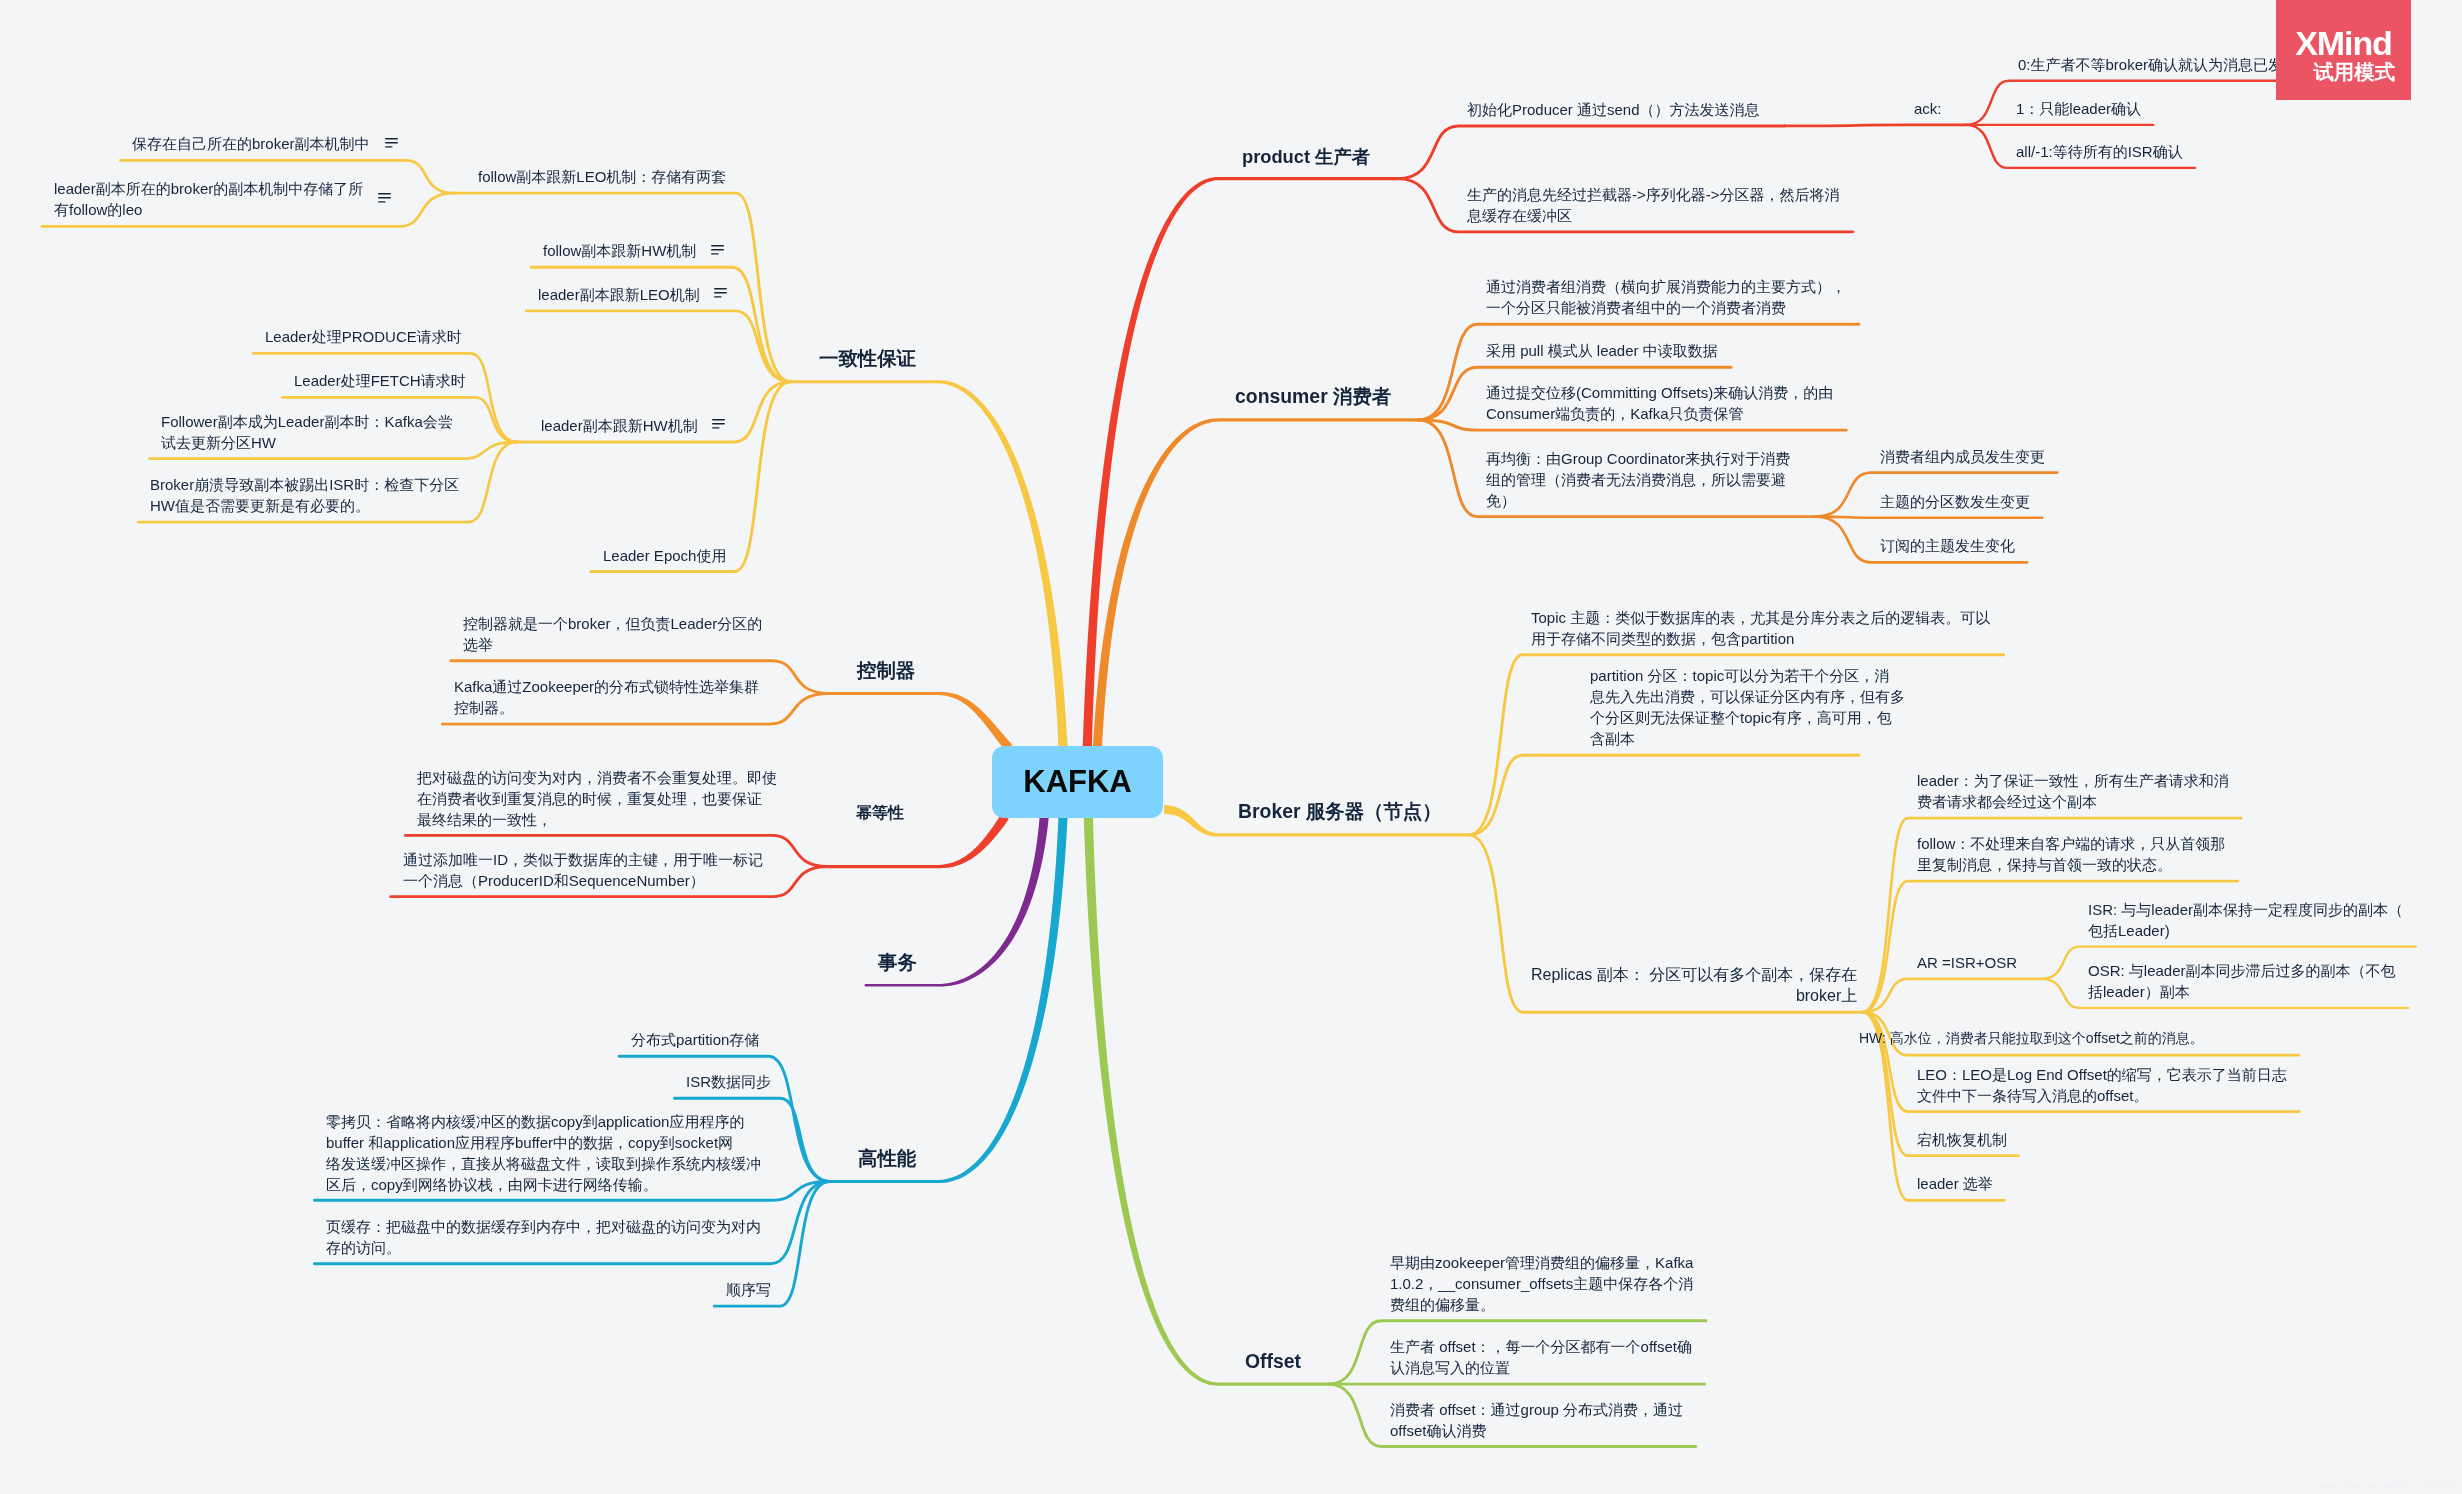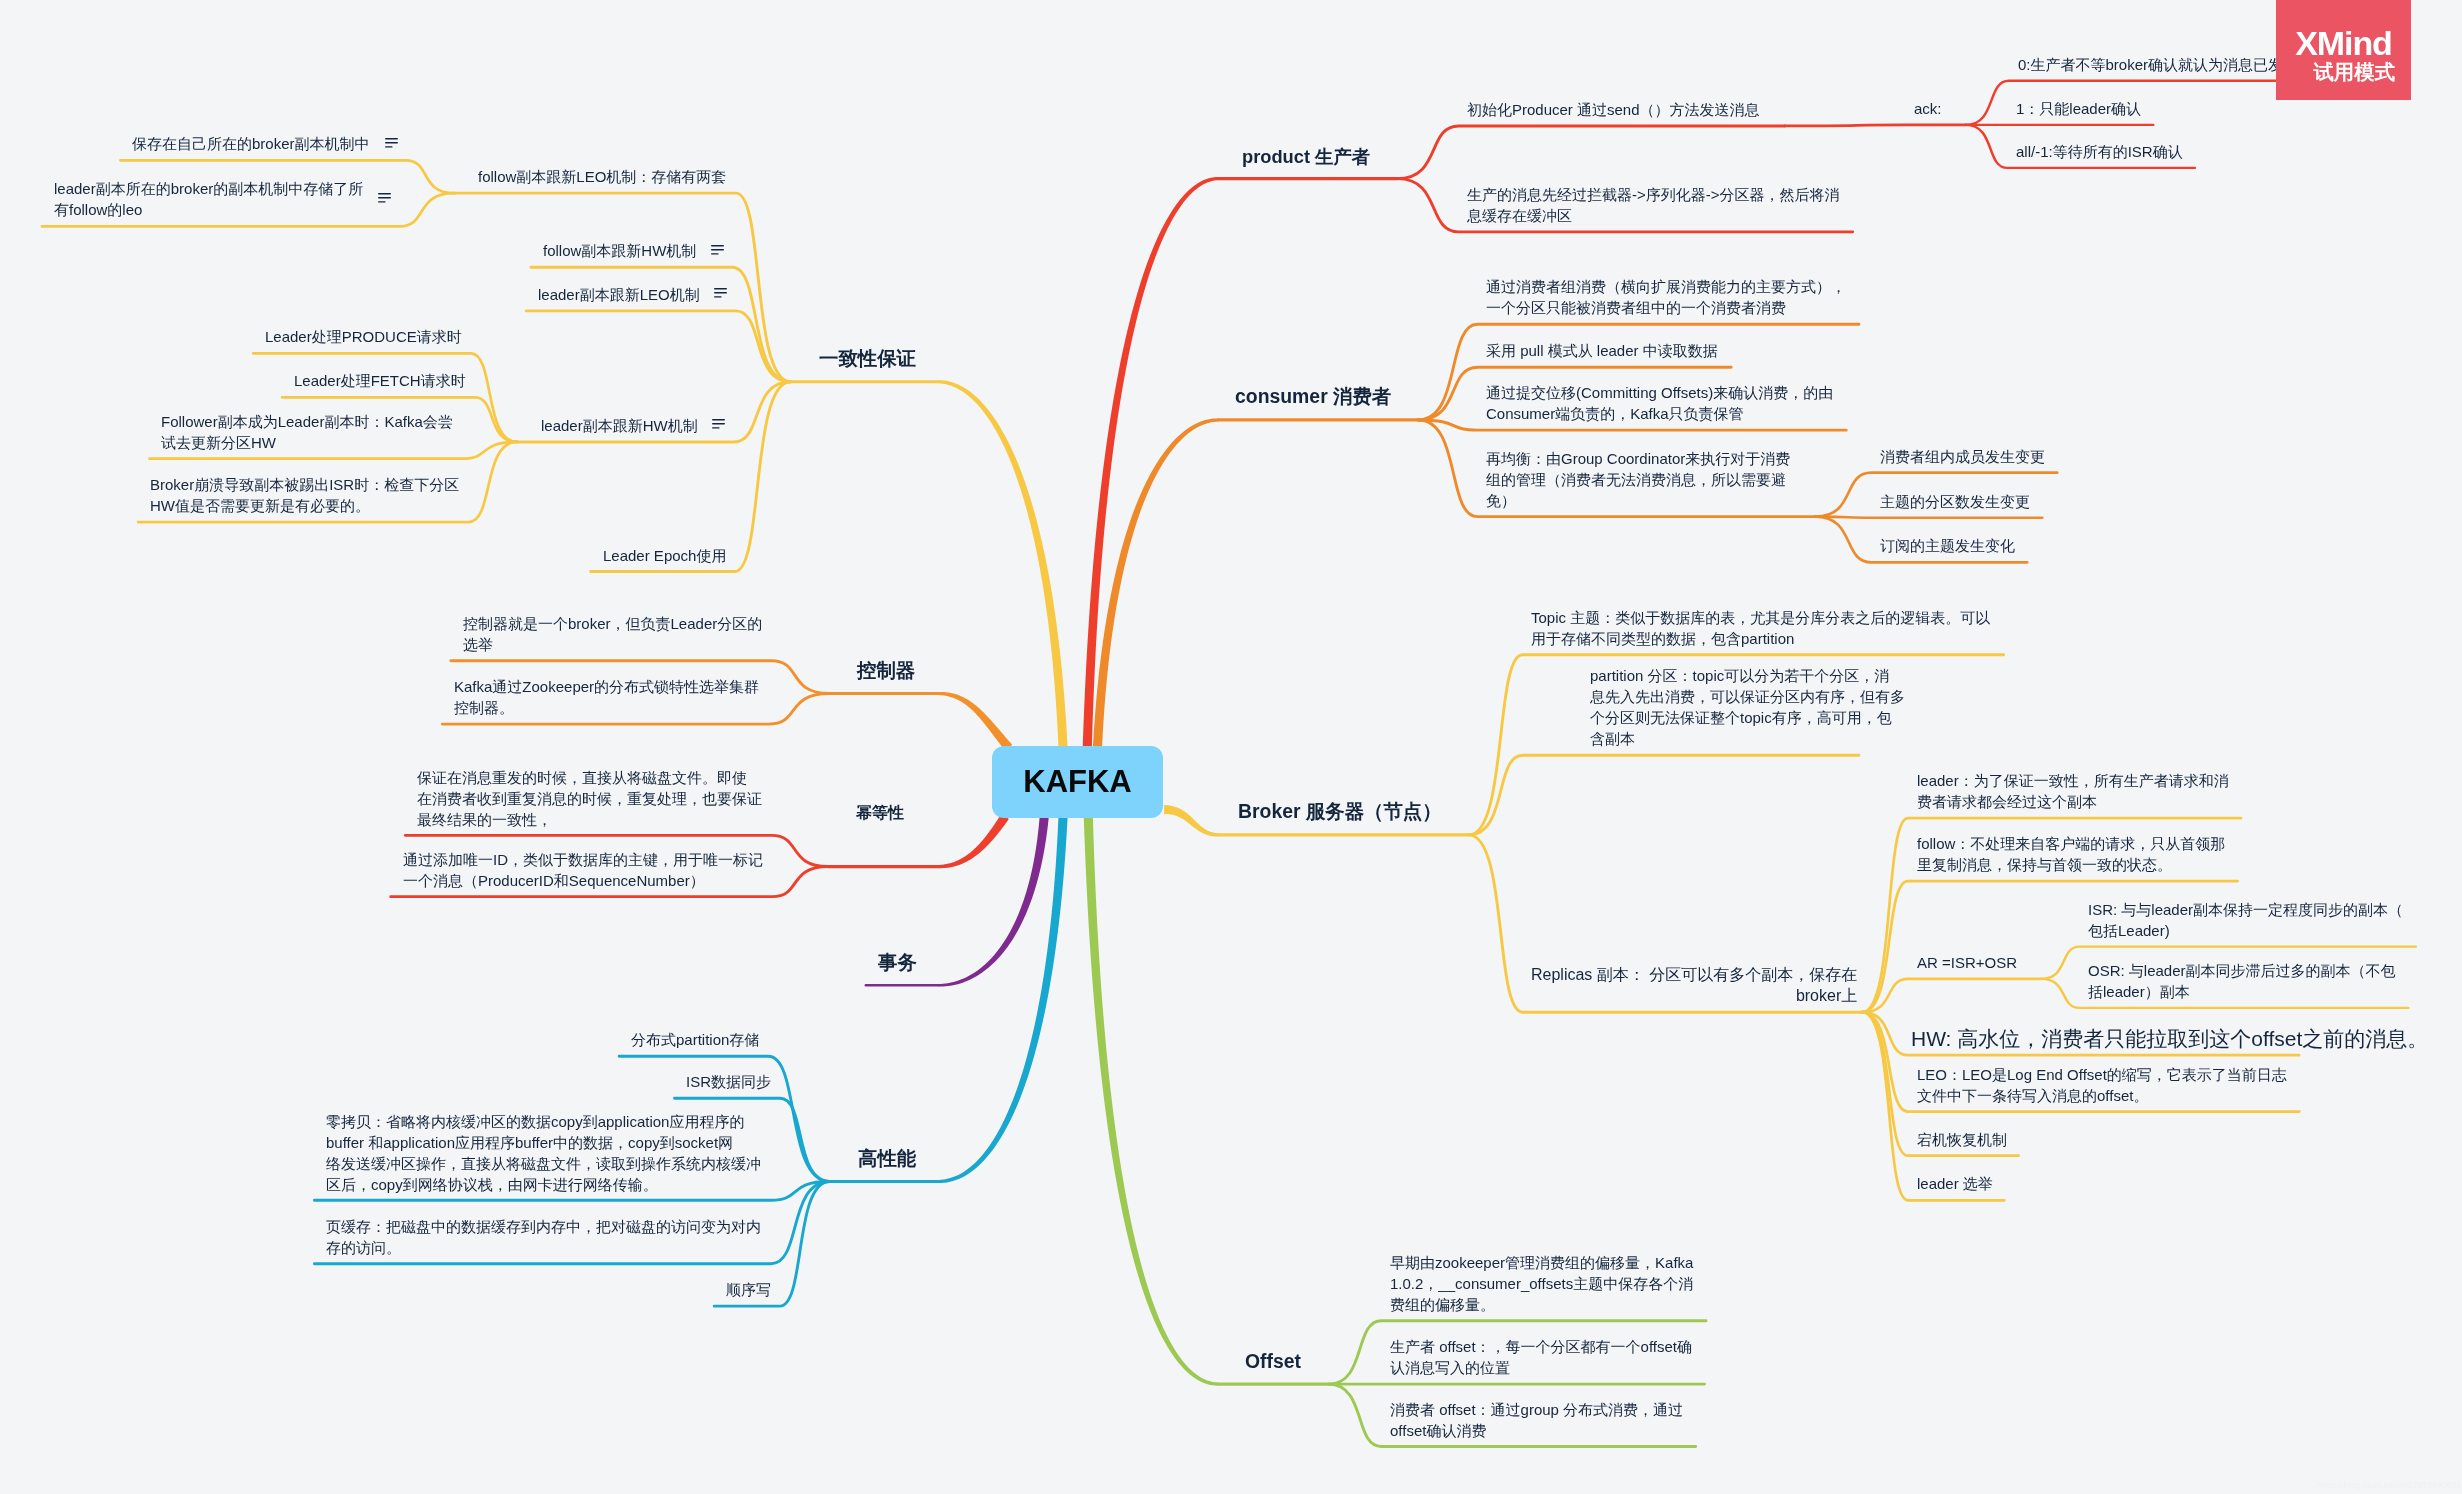--- a/index.html
+++ b/index.html
@@ -230,21 +230,21 @@
       <div class="node" style="font-size: 15px; line-height: 21px; left: 1880px; top: 535px;"><span class="ln">订阅的主题发生变化</span></div>
       <div class="node b" style="font-size: 19.4px; line-height: 27px; left: 1238px; top: 798px;"><span class="ln">Broker 服务器（节点）</span></div>
       <div class="node" style="font-size: 15px; line-height: 21px; left: 1531px; top: 607px;"><span class="ln">Topic 主题：类似于数据库的表，尤其是分库分表之后的逻辑表。可以</span><span class="ln">用于存储不同类型的数据，包含partition</span></div>
       <div class="node" style="font-size: 15px; line-height: 21px; left: 1590px; top: 665px;"><span class="ln">partition 分区：topic可以分为若干个分区，消</span><span class="ln">息先入先出消费，可以保证分区内有序，但有多</span><span class="ln">个分区则无法保证整个topic有序，高可用，包</span><span class="ln">含副本</span></div>
       <div class="node" style="font-size: 16px; line-height: 21px; left: 1531px; top: 964px; text-align: right;"><span class="ln">Replicas 副本： 分区可以有多个副本，保存在</span><span class="ln">broker上</span></div>
       <div class="node" style="font-size: 15px; line-height: 21px; left: 1917px; top: 770px;"><span class="ln">leader：为了保证一致性，所有生产者请求和消</span><span class="ln">费者请求都会经过这个副本</span></div>
       <div class="node" style="font-size: 15px; line-height: 21px; left: 1917px; top: 833px;"><span class="ln">follow：不处理来自客户端的请求，只从首领那</span><span class="ln">里复制消息，保持与首领一致的状态。</span></div>
       <div class="node" style="font-size: 15px; line-height: 21px; left: 1917px; top: 952px;"><span class="ln">AR =ISR+OSR</span></div>
       <div class="node" style="font-size: 15px; line-height: 21px; left: 2088px; top: 899px;"><span class="ln">ISR: 与与leader副本保持一定程度同步的副本（</span><span class="ln">包括Leader)</span></div>
       <div class="node" style="font-size: 15px; line-height: 21px; left: 2088px; top: 960px;"><span class="ln">OSR: 与leader副本同步滞后过多的副本（不包</span><span class="ln">括leader）副本</span></div>
-      <div class="node" style="font-size: 21px; line-height: 21px; left: 1911px; top: 1028px;"><span class="ln">HW: 高水位，消费者只能拉取到这个offset之前的消息。</span></div>
+      <div class="node" style="font-size: 14px; line-height: 21px; left: 1859px; top: 1028px;"><span class="ln">HW: 高水位，消费者只能拉取到这个offset之前的消息。</span></div>
       <div class="node" style="font-size: 15px; line-height: 21px; left: 1917px; top: 1064px;"><span class="ln">LEO：LEO是Log End Offset的缩写，它表示了当前日志</span><span class="ln">文件中下一条待写入消息的offset。</span></div>
       <div class="node" style="font-size: 15px; line-height: 21px; left: 1917px; top: 1129px;"><span class="ln">宕机恢复机制</span></div>
       <div class="node" style="font-size: 15px; line-height: 21px; left: 1917px; top: 1173px;"><span class="ln">leader 选举</span></div>
       <div class="node b" style="font-size: 19.4px; line-height: 27px; left: 1245px; top: 1348px;"><span class="ln">Offset</span></div>
       <div class="node" style="font-size: 15px; line-height: 21px; left: 1390px; top: 1252px;"><span class="ln">早期由zookeeper管理消费组的偏移量，Kafka</span><span class="ln">1.0.2，__consumer_offsets主题中保存各个消</span><span class="ln">费组的偏移量。</span></div>
       <div class="node" style="font-size: 15px; line-height: 21px; left: 1390px; top: 1336px;"><span class="ln">生产者 offset：，每一个分区都有一个offset确</span><span class="ln">认消息写入的位置</span></div>
       <div class="node" style="font-size: 15px; line-height: 21px; left: 1390px; top: 1399px;"><span class="ln">消费者 offset：通过group 分布式消费，通过</span><span class="ln">offset确认消费</span></div>
       <div class="node b" style="font-size: 19.4px; line-height: 27px; left: 819px; top: 345px;"><span class="ln">一致性保证</span></div>
       <div class="node" style="font-size: 15px; line-height: 21px; left: 478px; top: 166px;"><span class="ln">follow副本跟新LEO机制：存储有两套</span></div>
       <div class="node" style="font-size: 15px; line-height: 21px; left: 132px; top: 133px;"><span class="ln">保存在自己所在的broker副本机制中</span></div>
@@ -279,21 +279,21 @@
         </svg></div>
       <div class="node" style="font-size: 15px; line-height: 21px; left: 265px; top: 326px;"><span class="ln">Leader处理PRODUCE请求时</span></div>
       <div class="node" style="font-size: 15px; line-height: 21px; left: 294px; top: 370px;"><span class="ln">Leader处理FETCH请求时</span></div>
       <div class="node" style="font-size: 15px; line-height: 21px; left: 161px; top: 411px;"><span class="ln">Follower副本成为Leader副本时：Kafka会尝</span><span class="ln">试去更新分区HW</span></div>
       <div class="node" style="font-size: 15px; line-height: 21px; left: 150px; top: 474px;"><span class="ln">Broker崩溃导致副本被踢出ISR时：检查下分区</span><span class="ln">HW值是否需要更新是有必要的。</span></div>
       <div class="node" style="font-size: 15px; line-height: 21px; left: 603px; top: 545px;"><span class="ln">Leader Epoch使用</span></div>
       <div class="node b" style="font-size: 19.4px; line-height: 27px; left: 857px; top: 657px;"><span class="ln">控制器</span></div>
       <div class="node" style="font-size: 15px; line-height: 21px; left: 463px; top: 613px;"><span class="ln">控制器就是一个broker，但负责Leader分区的</span><span class="ln">选举</span></div>
       <div class="node" style="font-size: 15px; line-height: 21px; left: 454px; top: 676px;"><span class="ln">Kafka通过Zookeeper的分布式锁特性选举集群</span><span class="ln">控制器。</span></div>
       <div class="node b" style="font-size: 16px; line-height: 27px; left: 856px; top: 799px;"><span class="ln">幂等性</span></div>
-      <div class="node" style="font-size: 15px; line-height: 21px; left: 417px; top: 767px;"><span class="ln">保证在消息重发的时候，直接从将磁盘文件。即使</span><span class="ln">在消费者收到重复消息的时候，重复处理，也要保证</span><span class="ln">最终结果的一致性，</span></div>
+      <div class="node" style="font-size: 15px; line-height: 21px; left: 417px; top: 767px;"><span class="ln">把对磁盘的访问变为对内，消费者不会重复处理。即使</span><span class="ln">在消费者收到重复消息的时候，重复处理，也要保证</span><span class="ln">最终结果的一致性，</span></div>
       <div class="node" style="font-size: 15px; line-height: 21px; left: 403px; top: 849px;"><span class="ln">通过添加唯一ID，类似于数据库的主键，用于唯一标记</span><span class="ln">一个消息（ProducerID和SequenceNumber）</span></div>
       <div class="node b" style="font-size: 19.4px; line-height: 27px; left: 878px; top: 949px;"><span class="ln">事务</span></div>
       <div class="node b" style="font-size: 19.4px; line-height: 27px; left: 858px; top: 1145px;"><span class="ln">高性能</span></div>
       <div class="node" style="font-size: 15px; line-height: 21px; left: 631px; top: 1029px;"><span class="ln">分布式partition存储</span></div>
       <div class="node" style="font-size: 15px; line-height: 21px; left: 686px; top: 1071px;"><span class="ln">ISR数据同步</span></div>
       <div class="node" style="font-size: 15px; line-height: 21px; left: 326px; top: 1111px;"><span class="ln">零拷贝：省略将内核缓冲区的数据copy到application应用程序的</span><span class="ln">buffer 和application应用程序buffer中的数据，copy到socket网</span><span class="ln">络发送缓冲区操作，直接从将磁盘文件，读取到操作系统内核缓冲</span><span class="ln">区后，copy到网络协议栈，由网卡进行网络传输。</span></div>
       <div class="node" style="font-size: 15px; line-height: 21px; left: 326px; top: 1216px;"><span class="ln">页缓存：把磁盘中的数据缓存到内存中，把对磁盘的访问变为对内</span><span class="ln">存的访问。</span></div>
       <div class="node" style="font-size: 15px; line-height: 21px; left: 726px; top: 1279px;"><span class="ln">顺序写</span></div>
     </div>
   <div id="wm" style="left: 2276px; top: 0px; width: 135px; height: 100px; background: rgb(234, 84, 99);">

